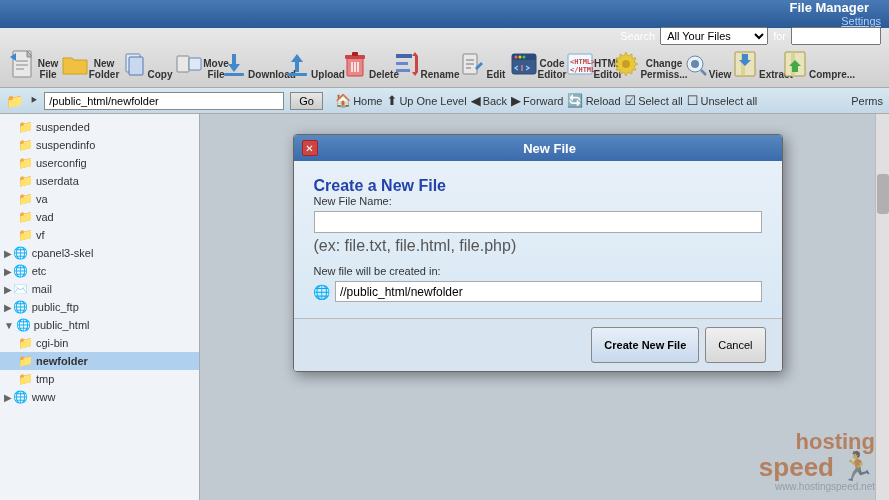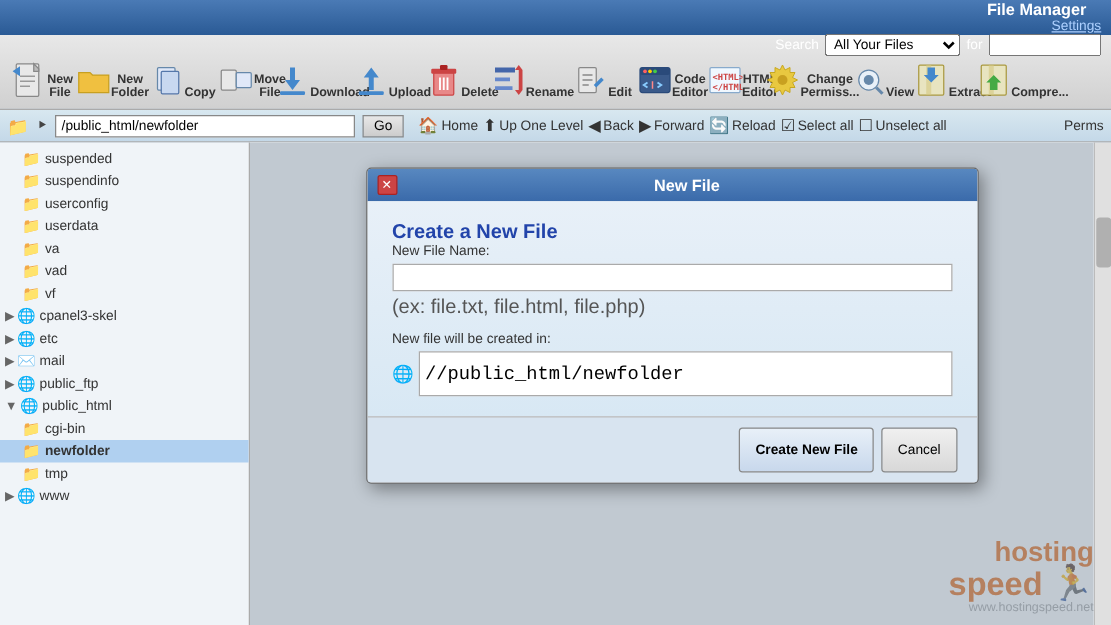--- a/index.html
+++ b/index.html
@@ -286,26 +286,25 @@
       display: block;
     }
     #create-path-row {
       display: flex;
       align-items: center;
       gap: 4px;
     }
     #create-path-icon { font-size: 14px; color: #3366cc; }
     #create-path-input {
       flex: 1;
-      height: 36px;
-      font-size: 15px;
+      height: 21px;
+      font-size: 12px;
       padding: 2px 4px;
       border: 1px solid #aaa;
       background: #fff;
-      font-family: Liberation Mono, monospace;
     }
     #modal-footer {
       background: #d8e4f0;
       border-top: 1px solid #bbb;
       padding: 8px 16px;
       display: flex;
       justify-content: flex-end;
       gap: 6px;
     }
     .footer-btn {

